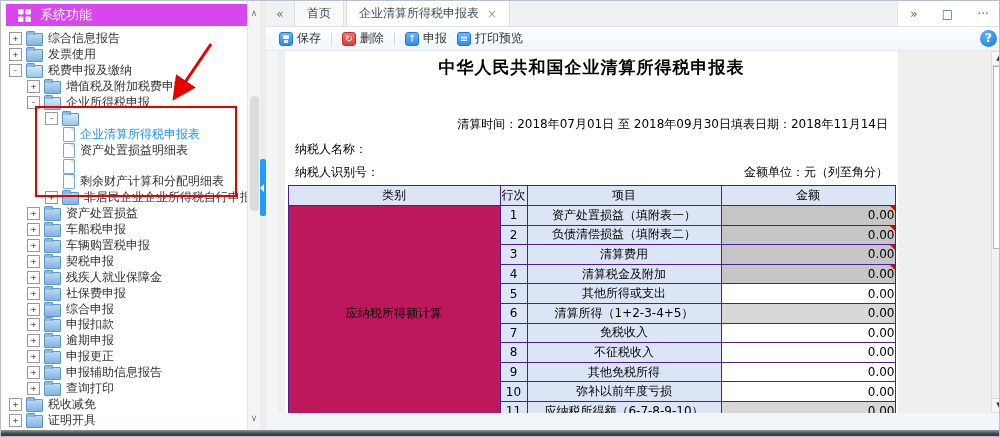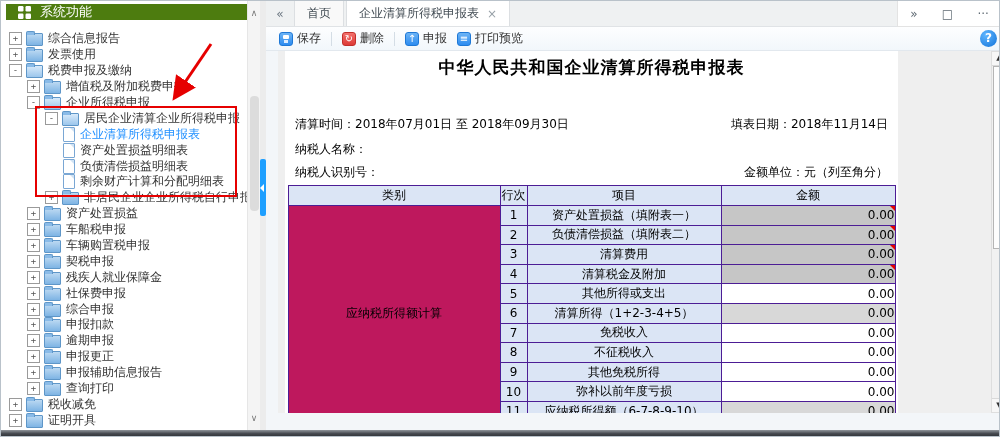--- a/index.html
+++ b/index.html
@@ -1,21 +1,21 @@
 <!DOCTYPE html>
 <html><head>
 <meta charset="utf-8">
 <style>
   html,body{margin:0;padding:0;background:#d9dde1;}
   .screen{position:relative;width:1000px;height:437px;background:#fff;border:1px solid #b9c2ca;
           box-sizing:border-box;overflow:hidden;font-family:"DejaVu Sans","Liberation Sans",sans-serif;
           font-size:12px;color:#333;}
   
   .sidebar{position:absolute;left:0;top:0;width:246px;height:429px;background:#fff;overflow:hidden;}
-  .side-header{position:absolute;left:5px;top:3px;right:0;height:16px;background:#4d7c0f;color:#fff;
+  .side-header{position:absolute;left:5px;top:3px;right:0;height:22px;background:#d946ef;color:#fff;
                display:flex;align-items:center;font-size:13px;}
   .grid-ic{display:inline-block;margin:0 9px 0 12px;line-height:0;}
   .tree{position:absolute;left:0;top:30px;right:0;}
   .titem{display:flex;align-items:center;height:15.9px;white-space:nowrap;overflow:hidden;}
   .titem.lvl0{padding-left:8px;}.titem.lvl1{padding-left:26px;}
   .titem.lvl2{padding-left:44px;}.titem.lvl3{padding-left:62px;}
   .exp{display:inline-block;width:11px;height:11px;border:1px solid #9a9a9a;background:#fff;
        font:9px/10px "DejaVu Sans Mono",monospace;text-align:center;color:#555;margin-right:4px;flex:none;}
   .ticon{display:inline-block;position:relative;flex:none;margin-right:5px;}
   .folder,.folder-open{width:15px;height:11px;background:linear-gradient(180deg,#bcd9f2,#7eb4e4);
@@ -67,21 +67,21 @@
   .ic-declare::after{content:"\2191";position:absolute;left:0;top:0;width:100%;text-align:center;color:#fff;font-size:10px;line-height:12px;}
   .ic-print::after{content:"\2261";position:absolute;left:0;top:0;width:100%;text-align:center;color:#fff;font-size:10px;line-height:12px;}
   .help{position:absolute;right:4px;top:3px;width:17px;height:17px;border-radius:50%;
         background:radial-gradient(circle at 35% 30%,#5fb6ff,#1272d8);color:#fff;font-weight:700;
         text-align:center;line-height:17px;font-size:12px;}
   
   .content{position:absolute;left:12px;top:50px;width:100%;height:362px;background:#efefef;overflow:hidden;}
   .page{position:absolute;left:7px;top:0;width:613px;height:362px;background:#fff;overflow:hidden;}
   .form-title{margin-top:5px;text-align:center;font-size:17px;font-weight:700;letter-spacing:1px;color:#000;
         font-family:"DejaVu Serif","Liberation Serif",serif;}
-  .meta1{display:flex;justify-content:space-between;padding:0 10px;margin-top:37px;color:#000;}
+  .meta1{display:flex;justify-content:flex-end;padding:0 10px;margin-top:37px;color:#000;}
   .meta2{padding:0 10px;margin-top:8px;color:#000;}
   .meta3{display:flex;justify-content:space-between;padding:0 10px;margin-top:6px;color:#000;text-align:center;}
   table.form{border-collapse:collapse;table-layout:fixed;width:607px;margin:4px auto 0;}
   table.form th,table.form td{border:1px solid #4c1d95;font-size:12px;font-weight:400;height:18.6px;
         padding:0;overflow:hidden;color:#000;}
   table.form th{background:#dbe5f5;height:19px;text-align:center;}
   td.cat{background:#be185d;text-align:center;}
   td.no{background:#dbe5f5;text-align:center;}
   td.item{background:#dbe5f5;text-align:center;padding-left:4px;}
   td.amt{text-align:right;padding-right:3px;position:relative;}
@@ -140,33 +140,31 @@
           <span class="tlabel">增值税及附加税费申报</span>
         </div>
         <div class="titem lvl1">
           <span class="exp">-</span>
           <span class="ticon folder-open"></span>
           <span class="tlabel">企业所得税申报</span>
         </div>
         <div class="titem lvl2">
           <span class="exp">-</span>
           <span class="ticon folder-open"></span>
-          <span class="tlabel">居民企业清算企业所得税申报</span>
         </div>
         <div class="titem lvl3 sel">
           <span class="ticon doc"></span>
           <span class="tlabel">企业清算所得税申报表</span>
         </div>
         <div class="titem lvl3">
           <span class="ticon doc"></span>
           <span class="tlabel">资产处置损益明细表</span>
         </div>
         <div class="titem lvl3">
           <span class="ticon doc"></span>
-          <span class="tlabel">负债清偿损益明细表</span>
         </div>
         <div class="titem lvl3">
           <span class="ticon doc"></span>
           <span class="tlabel">剩余财产计算和分配明细表</span>
         </div>
         <div class="titem lvl2">
           <span class="exp">+</span>
           <span class="ticon folder"></span>
           <span class="tlabel">非居民企业企业所得税自行申报</span>
         </div>

